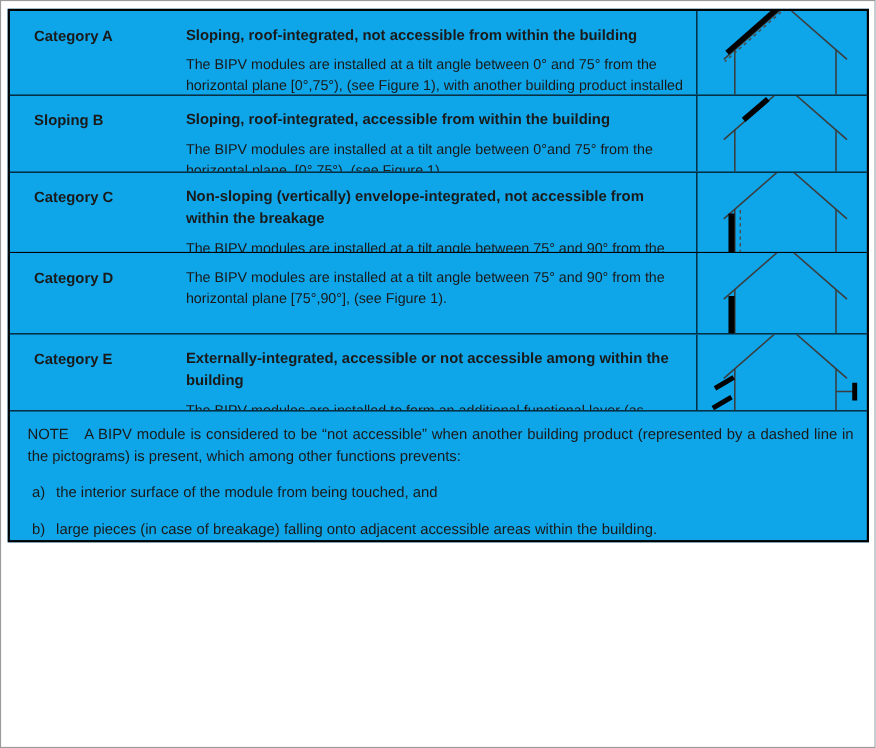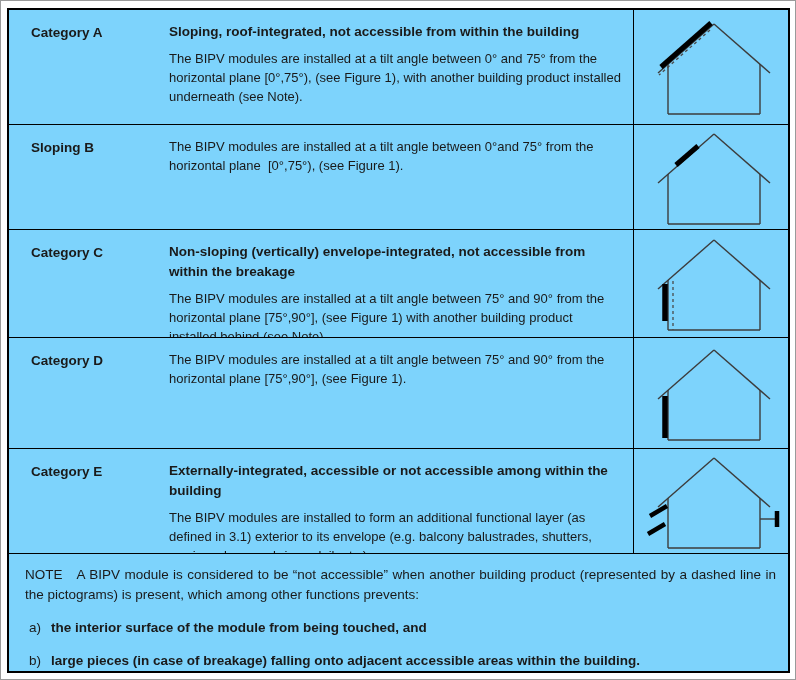--- a/index.html
+++ b/index.html
@@ -3,23 +3,23 @@
 <meta charset="utf-8">
 <style>
   html,body{margin:0;padding:0;background:#e8e8e8;}
   .page{
     position:relative;width:796px;height:680px;background:#ffffff;
     box-sizing:border-box;border:1px solid #9a9a9a;
     font-family:"Liberation Sans","DejaVu Sans",sans-serif;color:#1a1a1a;
     overflow:hidden;
   }
   .cat-table{
-    position:absolute;left:6px;top:7px;width:783px;height:665px;
+    position:absolute;left:6px;top:7px;width:783px;height:485px;
     border:2px solid #000;box-sizing:border-box;
-    display:flex;flex-direction:column;background:#7dd3fc;
+    display:flex;flex-direction:column;background:#0ea5e9;
   }
   .row{display:flex;border-bottom:1px solid #000;box-sizing:border-box;overflow:hidden;}
   .cell-cat{
     width:152px;box-sizing:border-box;padding:13px 0 0 22px;
     font-weight:bold;font-size:13.5px;line-height:19px;flex:none;
   }
   .cell-desc{flex:1;box-sizing:border-box;padding:12px 10px 0 8px;}
   .desc-heading{font-weight:bold;font-size:13.5px;line-height:20px;margin:0 0 7px 0;}
   .desc-body{font-size:13px;line-height:19px;margin:0;}
   .cell-pic{
@@ -27,21 +27,21 @@
     display:flex;align-items:center;justify-content:center;
   }
   .note-row{
     flex:1;box-sizing:border-box;padding:11px 12px 0 16px;
     font-size:13.5px;line-height:20px;
   }
   .note-para{margin:0;text-align:justify;}
   .note-label{margin-right:14px;}
   .note-item{display:flex;margin-top:13px;}
   .note-marker{width:22px;flex:none;margin-left:4px;}
-  .note-item-text{flex:1;font-weight:bold;}
+  .note-item-text{flex:1;}
   svg{display:block;}
 </style>
 </head>
 <body>
 
 <div class="page">
   <div class="cat-table">
 
     <div class="row" style="height:120px">
       <div class="cell-cat">Category A</div>
@@ -60,20 +60,21 @@
           </g>
           <line x1="74" y1="16" x2="23" y2="61" stroke="#4a4a4a" stroke-width="1.3" stroke-dasharray="3,3"></line>
           <line x1="75" y1="9" x2="25" y2="53" stroke="#000" stroke-width="5"></line>
         </svg>
       </div>
     </div>
 
     <div class="row" style="height:110px">
       <div class="cell-cat">Sloping B</div>
       <div class="cell-desc">
+        <p class="desc-heading">Sloping, roof-integrated, accessible from within the building</p>
         <p class="desc-body">The BIPV modules are installed at a tilt angle between 0°and 75° from the horizontal plane &nbsp;[0°,75°), (see Figure 1).</p>
       </div>
       <div class="cell-pic">
         <svg width="150" height="106" viewBox="0 0 150 106">
           <g stroke="#3c3c3c" stroke-width="1.4" fill="none">
             <line x1="78" y1="10" x2="22" y2="59"></line>
             <line x1="78" y1="10" x2="134" y2="59"></line>
             <line x1="32" y1="50" x2="32" y2="100"></line>
             <line x1="124" y1="50" x2="124" y2="100"></line>
             <line x1="32" y1="100" x2="124" y2="100"></line>

